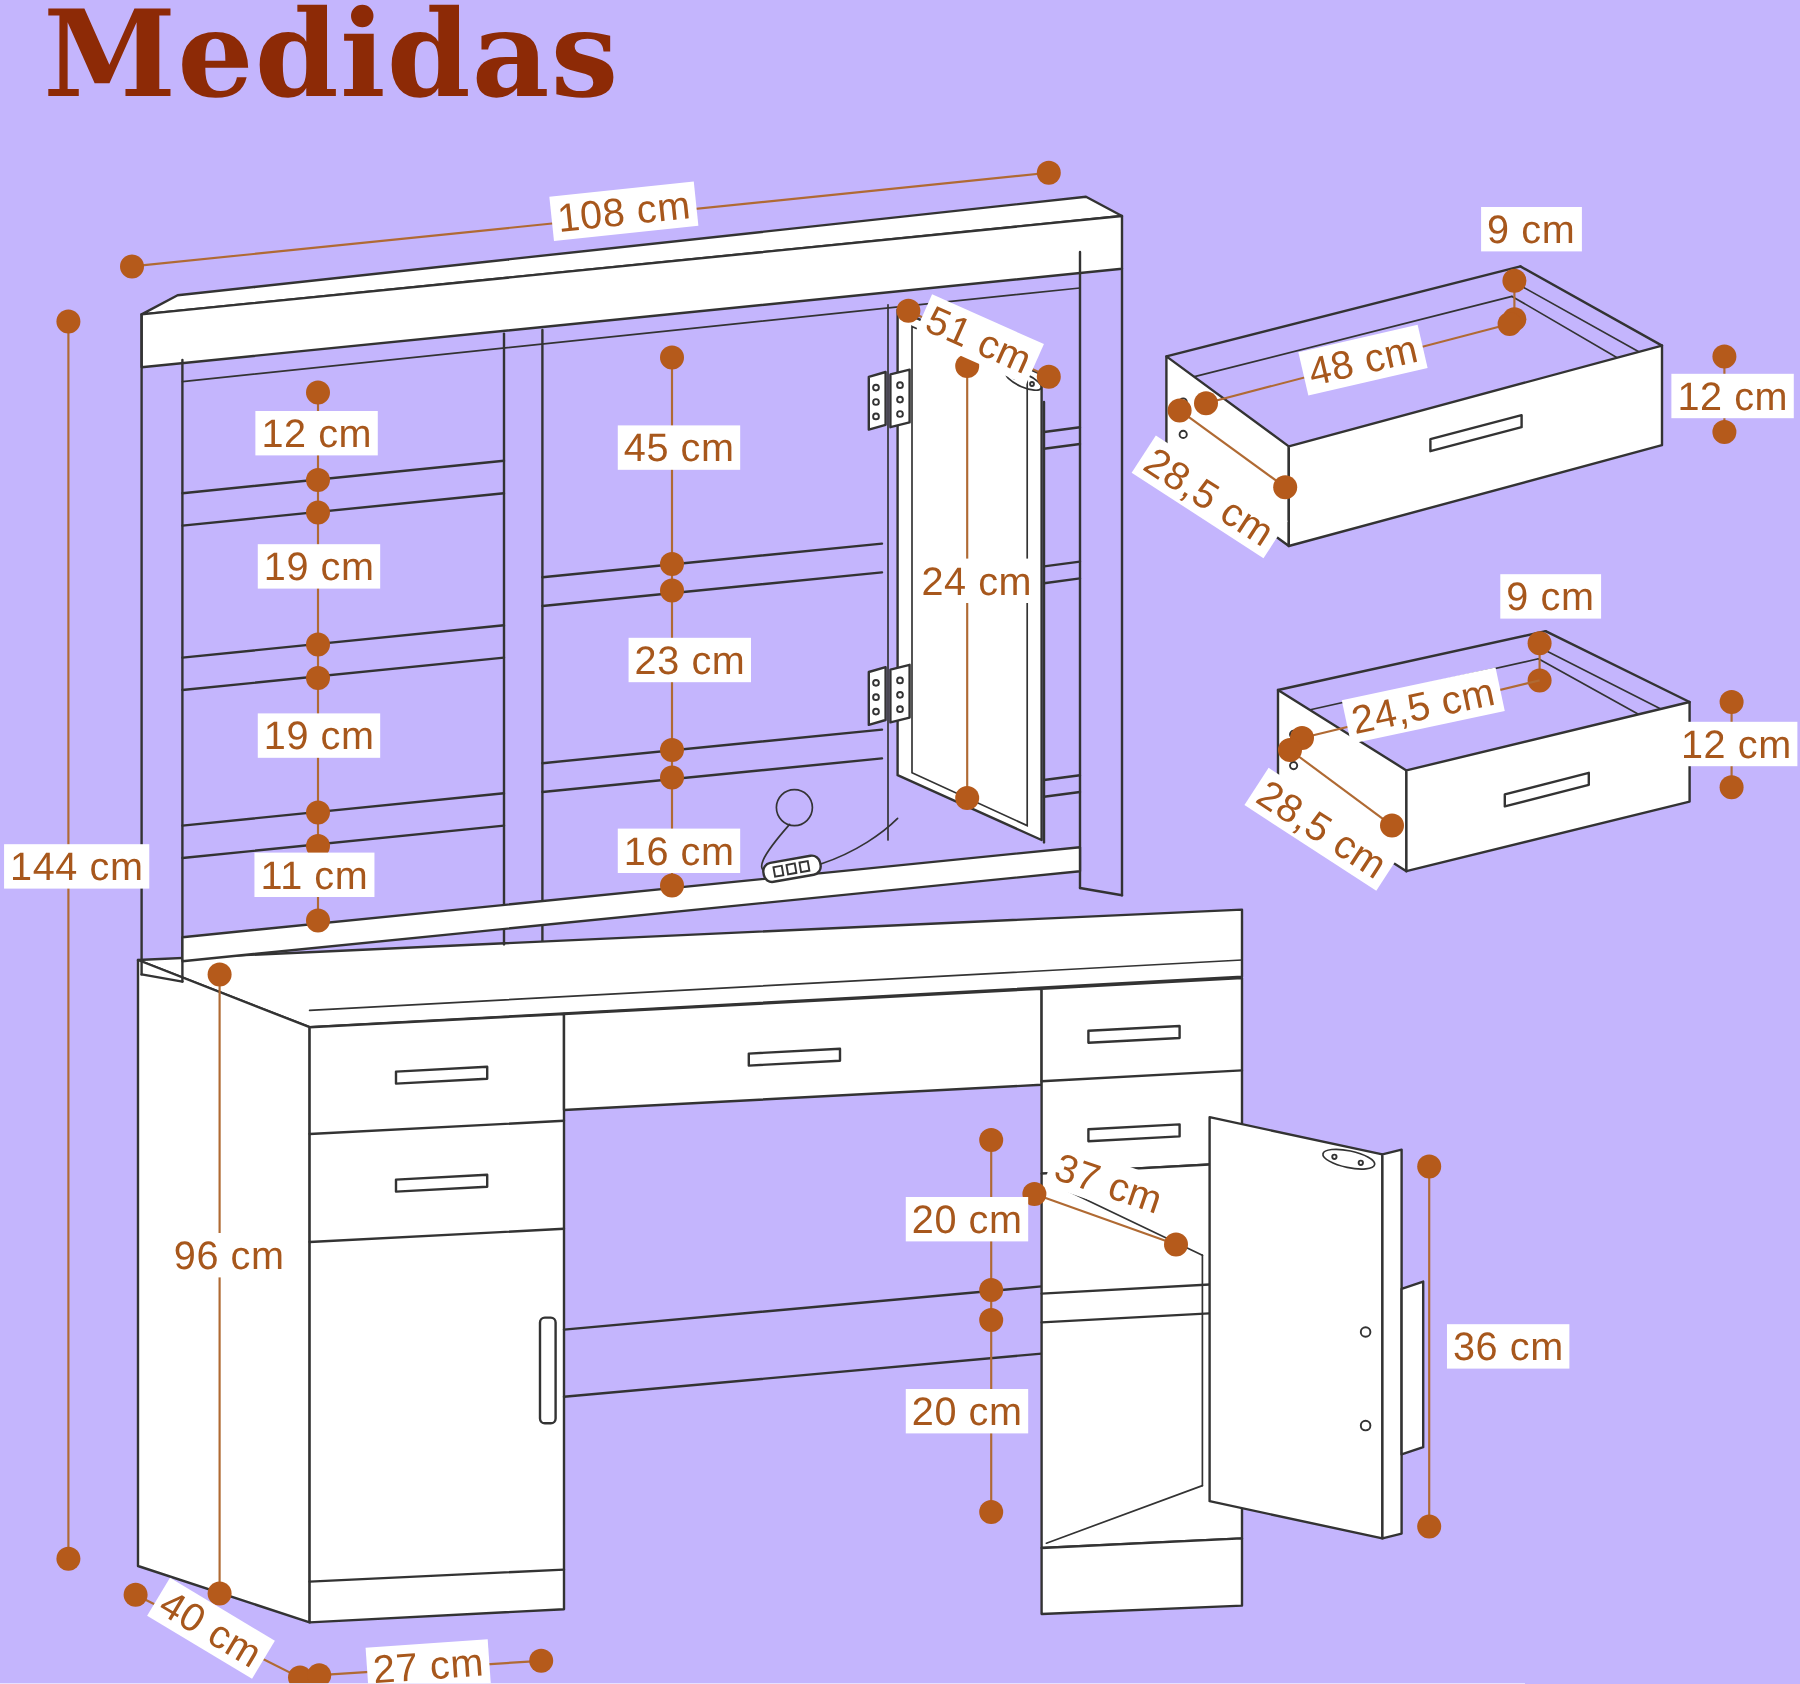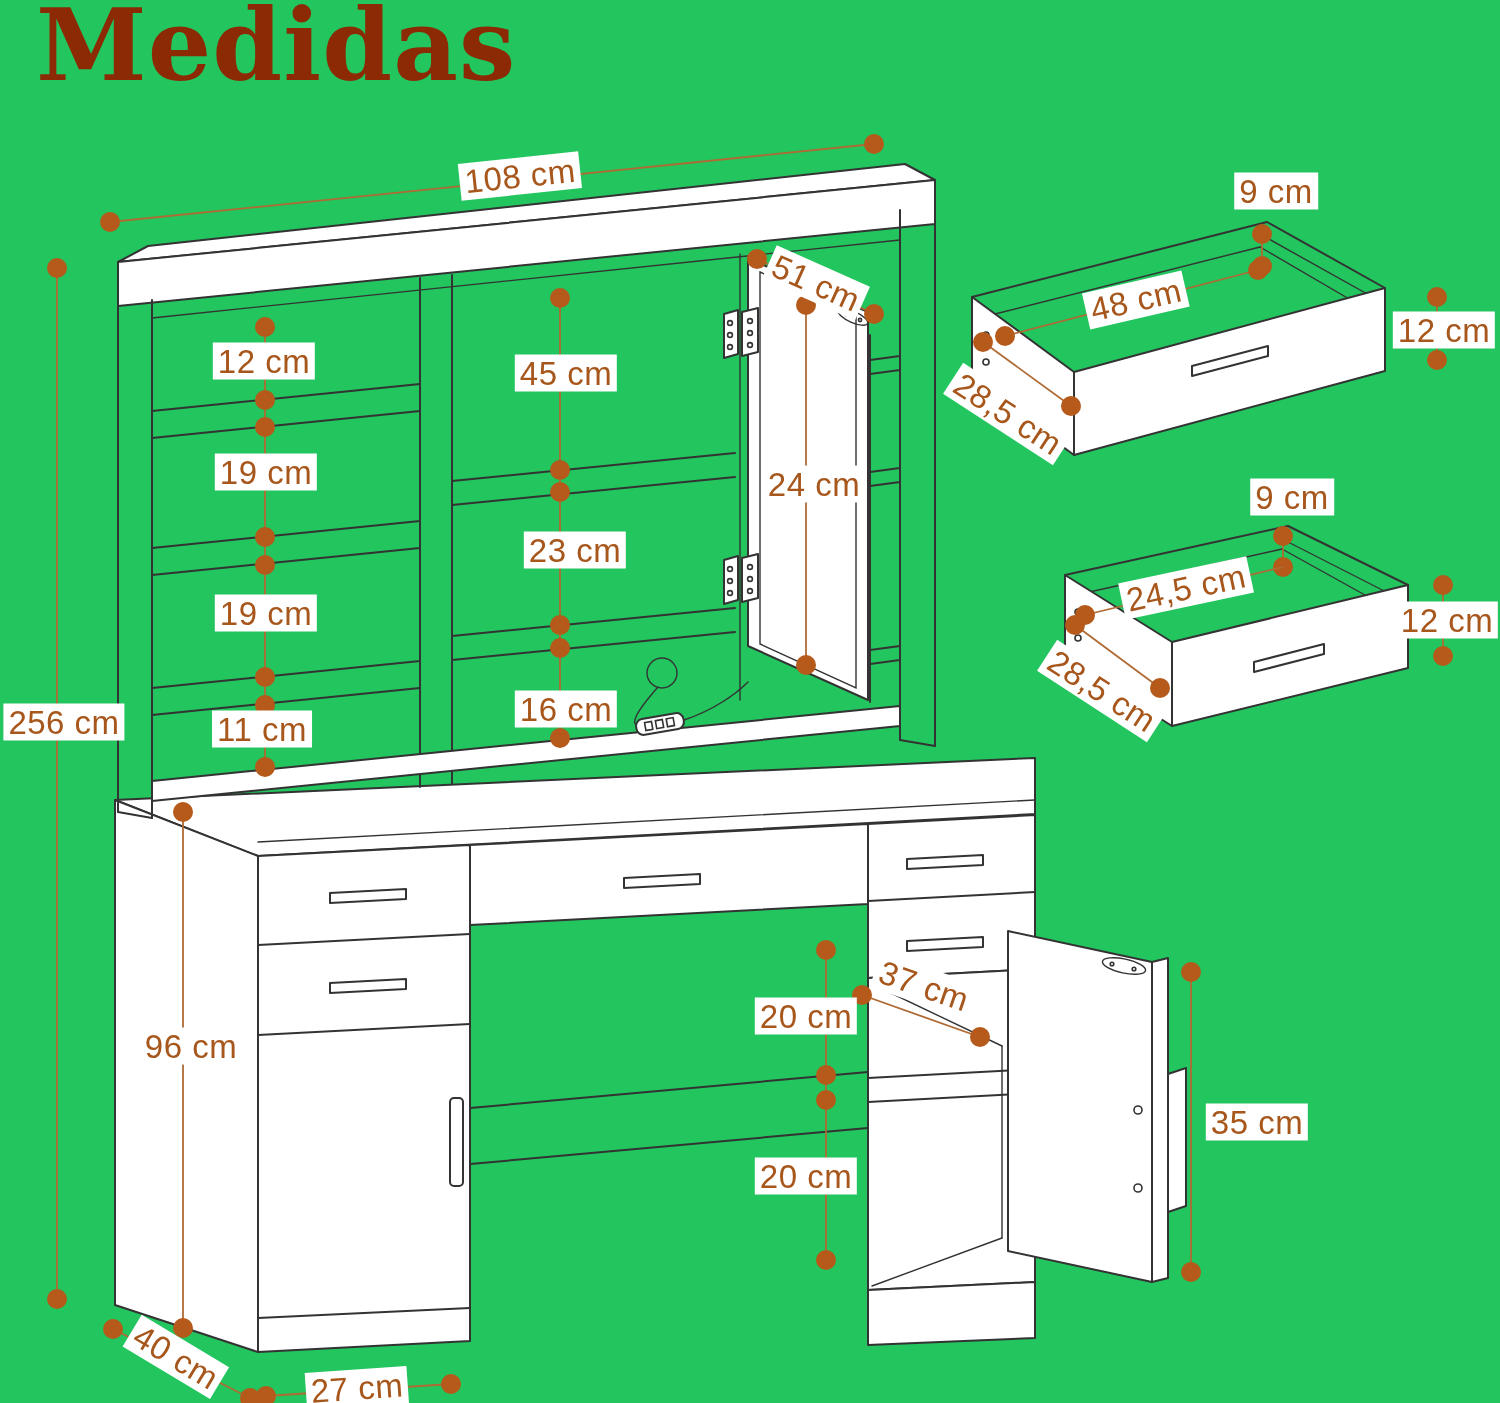--- a/index.html
+++ b/index.html
@@ -1,19 +1,19 @@
 <!DOCTYPE html>
 <html><head>
 <meta charset="utf-8">
 <style>
   html,body{margin:0;padding:0;background:#ffffff;}
   .canvas{
     position:relative;
     width:1500px;height:1403px;
-    background:#22c55e;
+    background:#c4b5fd;
     overflow:hidden;
     font-family:"Liberation Sans", sans-serif;
   }
   .title{
     position:absolute;
     left:36px;top:-14px;
     margin:0;
     font-family:"DejaVu Serif", serif;
     font-weight:700;
     font-size:100px;
@@ -298,28 +298,28 @@
   <span class="dim-label" style="left:520px;top:176px;--r:-6deg">108 cm</span>
   <span class="dim-label" style="left:816px;top:283px;--r:24deg">51 cm</span>
   <span class="dim-label" style="left:264px;top:361px">12 cm</span>
   <span class="dim-label" style="left:566px;top:373px">45 cm</span>
   <span class="dim-label" style="left:266px;top:472px">19 cm</span>
   <span class="dim-label" style="left:814px;top:484px">24 cm</span>
   <span class="dim-label" style="left:575px;top:550px">23 cm</span>
   <span class="dim-label" style="left:266px;top:613px">19 cm</span>
   <span class="dim-label" style="left:566px;top:709px">16 cm</span>
   <span class="dim-label" style="left:262px;top:729px">11 cm</span>
-  <span class="dim-label" style="left:64px;top:722px">256 cm</span>
+  <span class="dim-label" style="left:64px;top:722px">144 cm</span>
   <span class="dim-label" style="left:191px;top:1046px">96 cm</span>
   <span class="dim-label" style="left:176px;top:1357px;--r:31deg">40 cm</span>
   <span class="dim-label" style="left:357px;top:1388px;--r:-4deg">27 cm</span>
   <span class="dim-label" style="left:924px;top:986px;--r:19deg">37 cm</span>
   <span class="dim-label" style="left:806px;top:1016px">20 cm</span>
   <span class="dim-label" style="left:806px;top:1176px">20 cm</span>
-  <span class="dim-label" style="left:1257px;top:1122px">35 cm</span>
+  <span class="dim-label" style="left:1257px;top:1122px">36 cm</span>
   <span class="dim-label" style="left:1276px;top:191px">9 cm</span>
   <span class="dim-label" style="left:1136px;top:300px;--r:-13deg">48 cm</span>
   <span class="dim-label" style="left:1444px;top:330px">12 cm</span>
   <span class="dim-label" style="left:1008px;top:414px;--r:33deg">28,5 cm</span>
   <span class="dim-label" style="left:1292px;top:497px">9 cm</span>
   <span class="dim-label" style="left:1186px;top:588px;--r:-12deg">24,5 cm</span>
   <span class="dim-label" style="left:1447px;top:620px">12 cm</span>
   <span class="dim-label" style="left:1102px;top:691px;--r:33deg">28,5 cm</span>
 
 </div>

